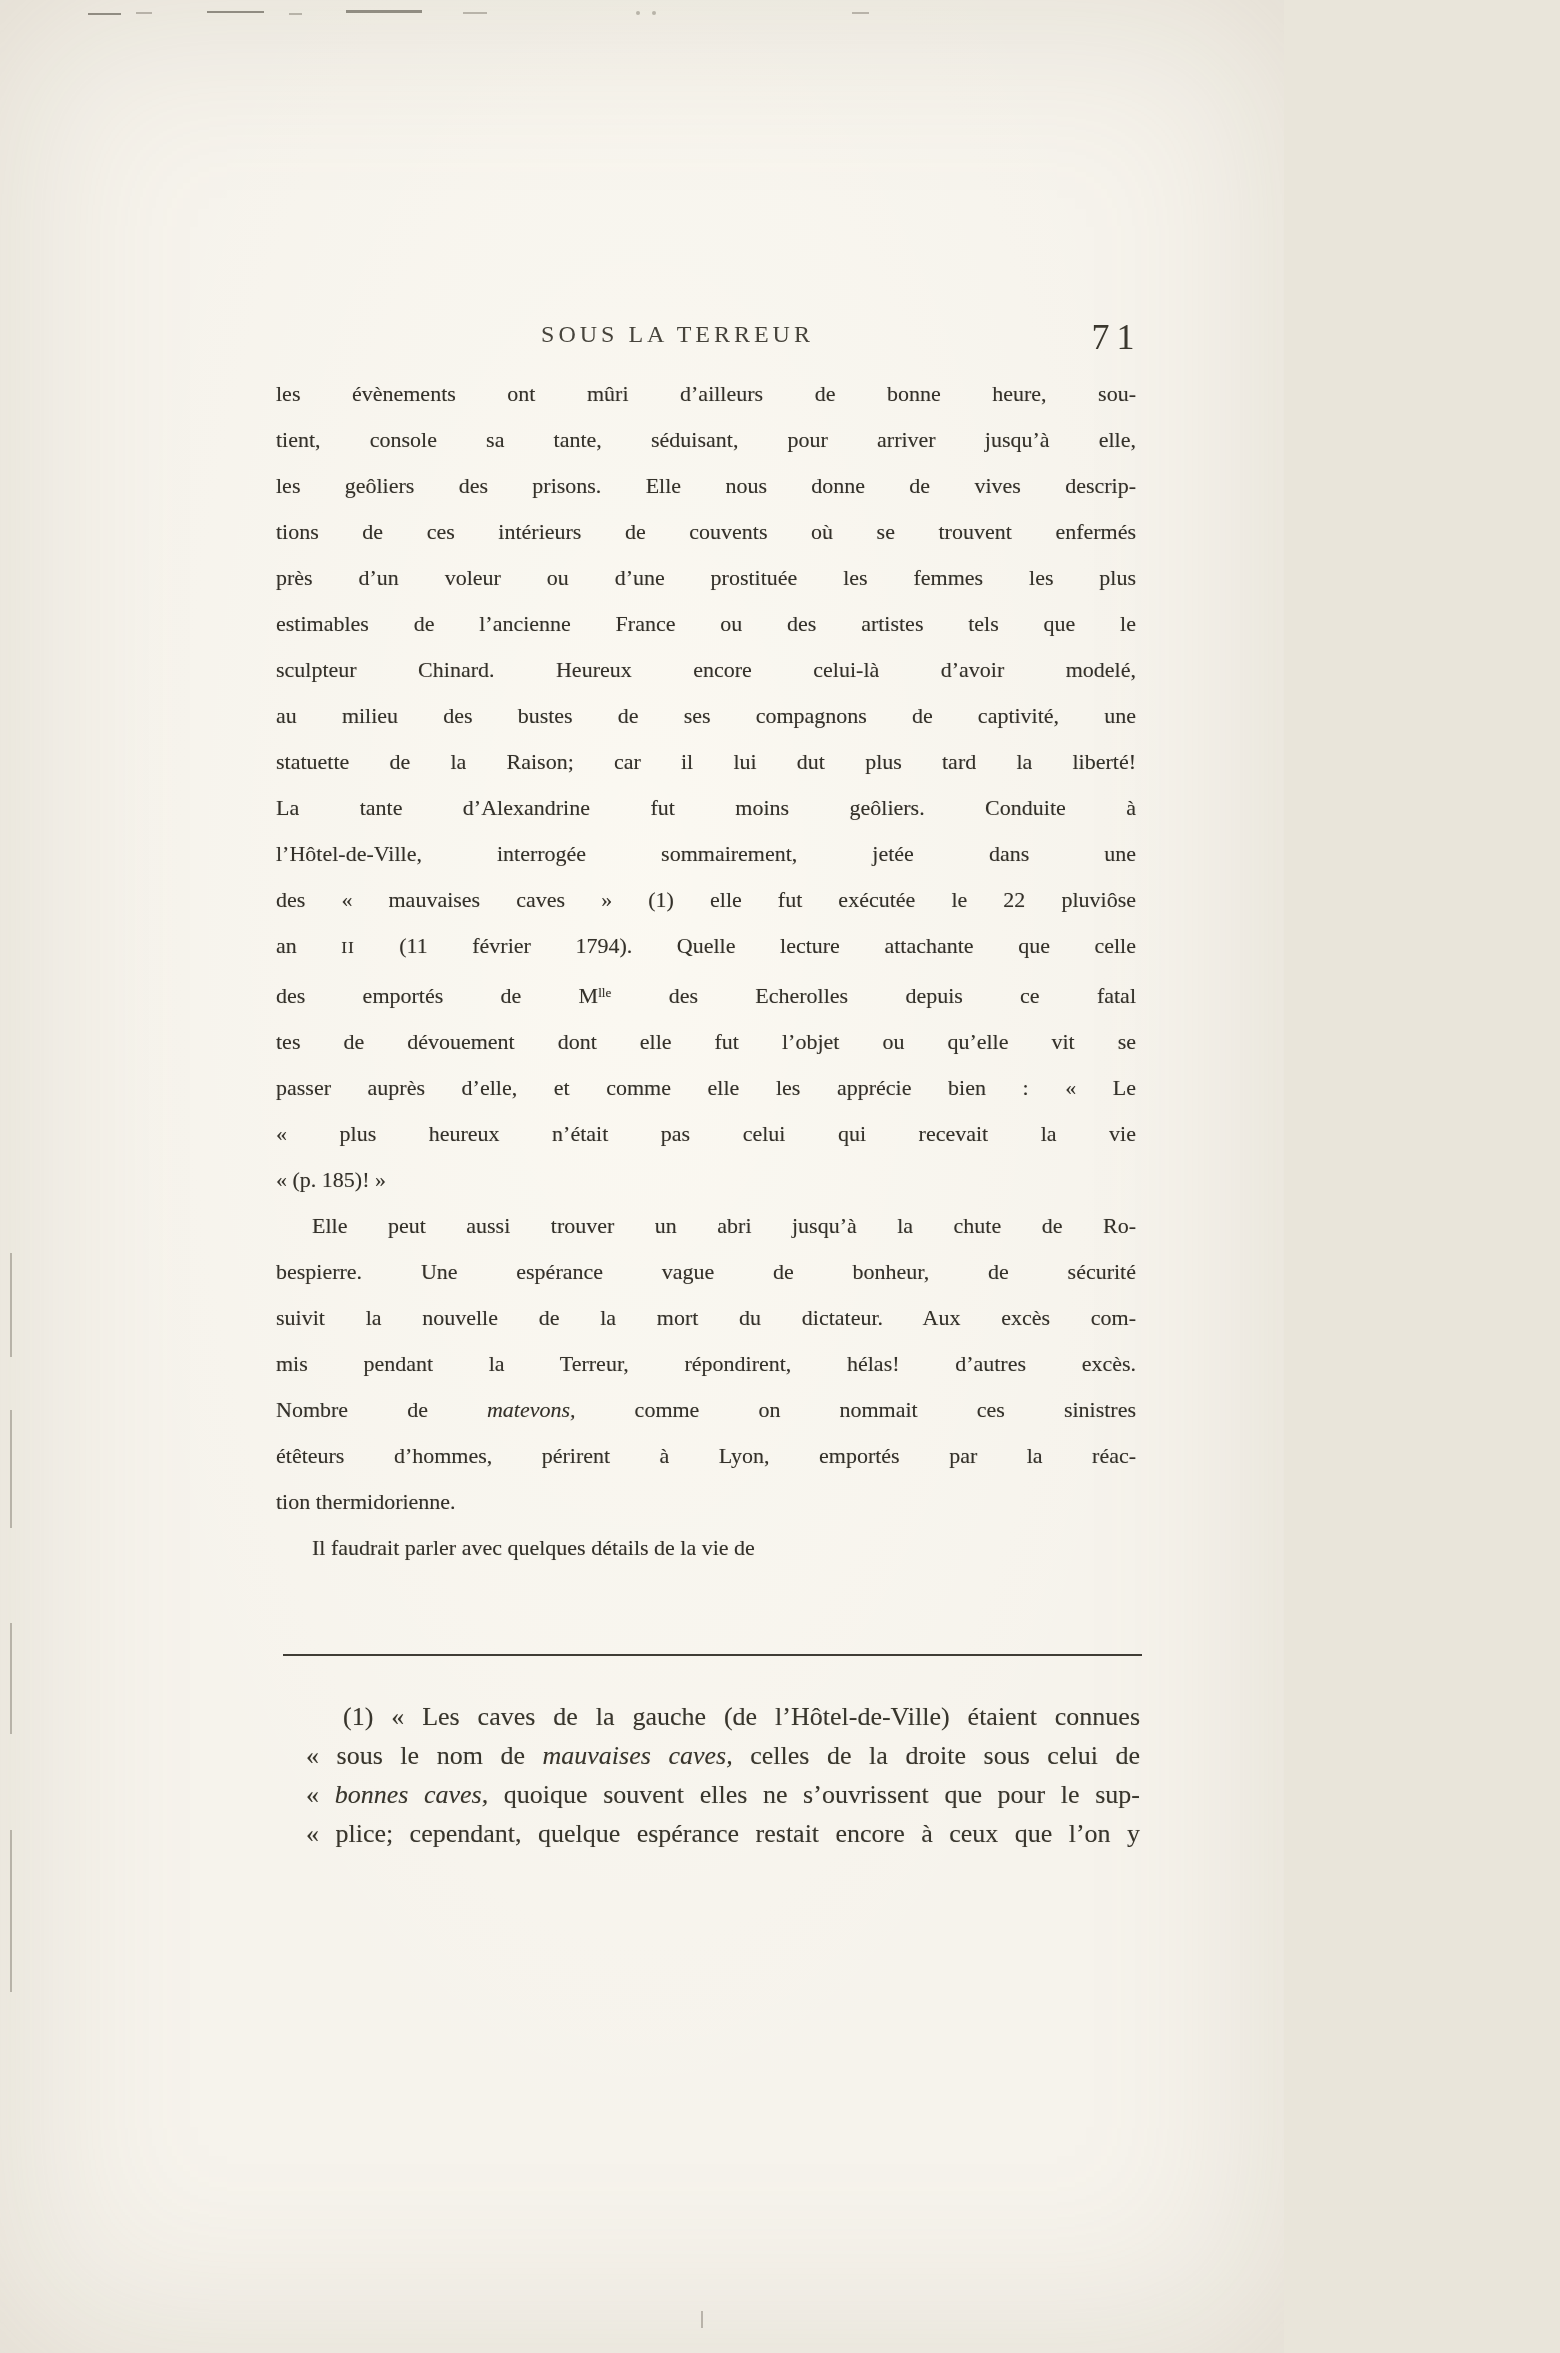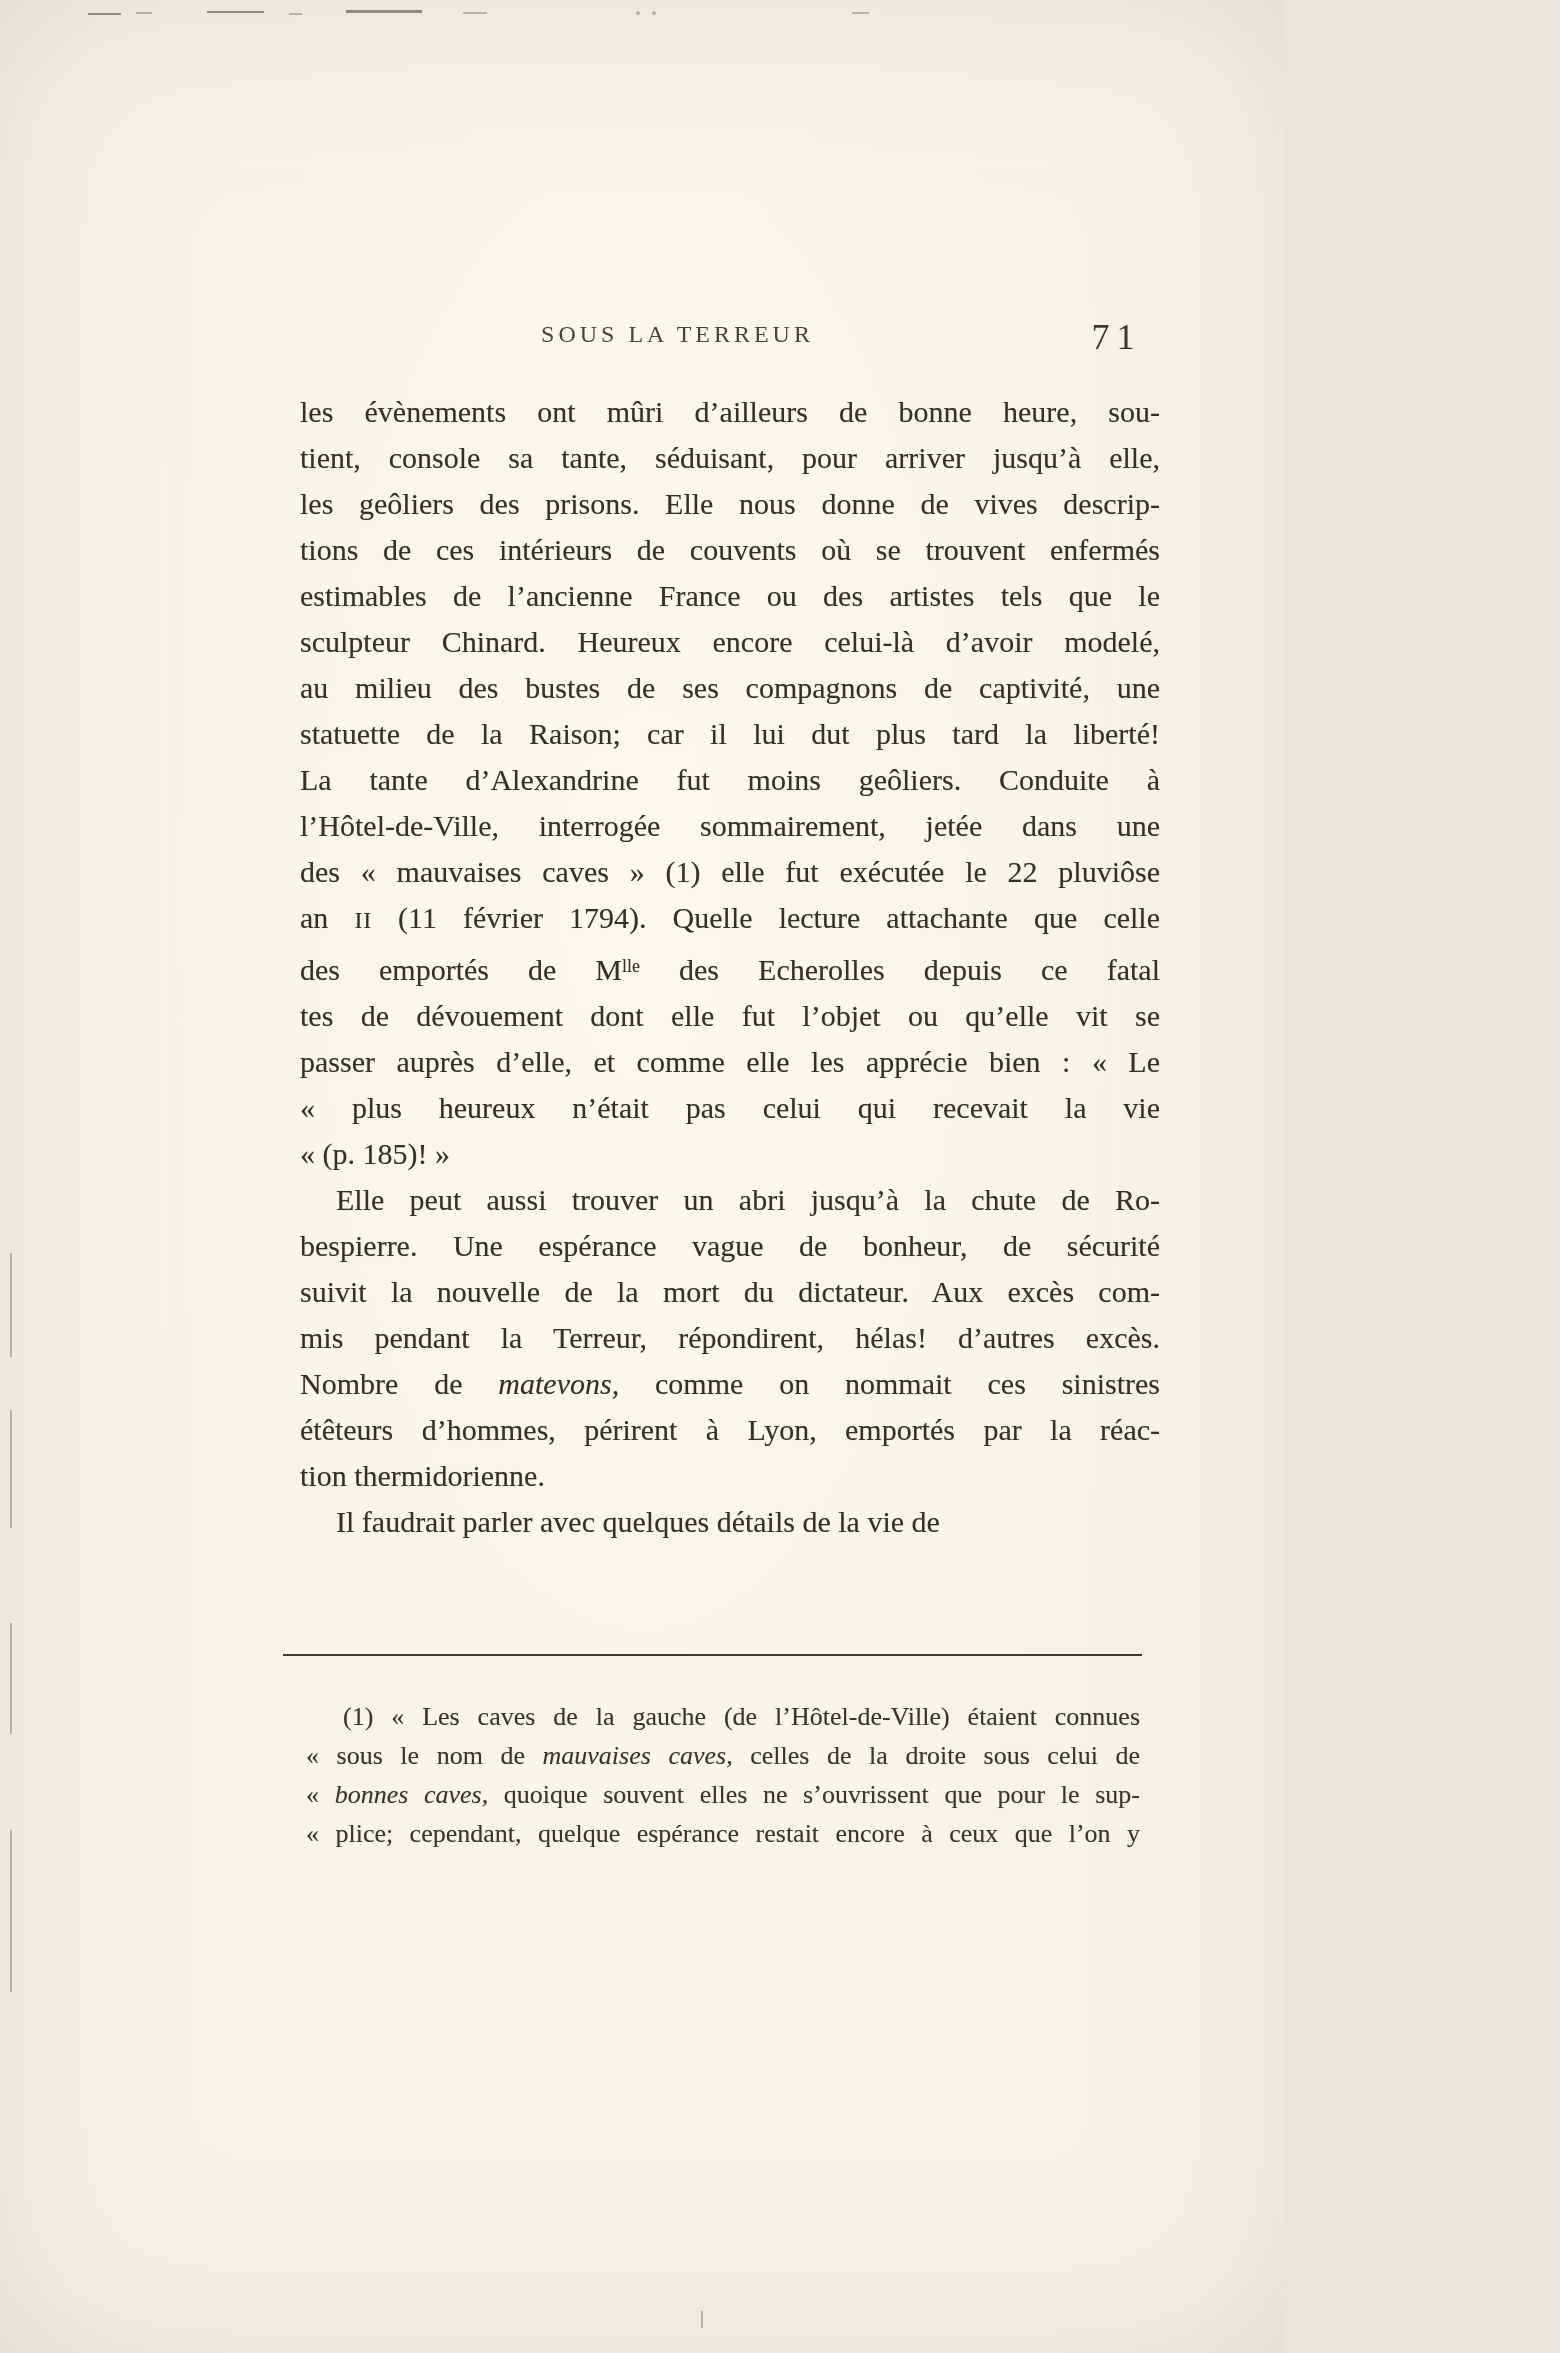--- a/index.html
+++ b/index.html
@@ -28,25 +28,24 @@
     color: #47443c;
   }
   .page-number {
     position: absolute; right: 1.6px; top: 0;
     font-size: 36px; letter-spacing: 7px;
     color: #3b382f;
   }
 
   
   .text-block {
-    position: absolute; left: 300px; top: 371px; width: 860px;
-    font-size: 30px; line-height: 46px;
+    position: absolute; left: 276px; top: 371px; width: 860px;
+    font-size: 22px; line-height: 46px;
     color: #34312a;
     text-shadow: 0 0 0.8px rgba(56,52,44,0.35);
-    margin-top: 18px;
   }
   .para { margin: 0; }
   .line { text-align: justify; text-align-last: justify; }
   .line.last { text-align-last: left; }
   .line.indent { text-indent: 36px; }
   .i  { font-style: italic; }
   .sup { font-size: 0.60em; vertical-align: 0.42em; letter-spacing: 0; }
   .sc { font-size: 0.80em; letter-spacing: 0.8px; }
 
   
@@ -92,20 +91,21 @@
     <span class="running-title">SOUS LA TERREUR</span>
     <span class="page-number">71</span>
   </div>
 
   <div class="text-block" id="body-block">
       <div class="para">
         <div class="line"><span>les évènements ont mûri d’ailleurs de bonne heure, sou-</span></div>
         <div class="line"><span>tient, console sa tante, séduisant, pour arriver jusqu’à elle,</span></div>
         <div class="line"><span>les geôliers des prisons. Elle nous donne de vives descrip-</span></div>
         <div class="line"><span>tions de ces intérieurs de couvents où se trouvent enfermés</span></div>
+        <div class="line"><span>près d’un voleur ou d’une prostituée les femmes les plus</span></div>
         <div class="line"><span>estimables de l’ancienne France ou des artistes tels que le</span></div>
         <div class="line"><span>sculpteur Chinard. Heureux encore celui-là d’avoir modelé,</span></div>
         <div class="line"><span>au milieu des bustes de ses compagnons de captivité, une</span></div>
         <div class="line"><span>statuette de la Raison; car il lui dut plus tard la liberté!</span></div>
         <div class="line"><span>La tante d’Alexandrine fut moins geôliers. Conduite à</span></div>
         <div class="line"><span>l’Hôtel-de-Ville, interrogée sommairement, jetée dans une</span></div>
         <div class="line"><span>des « mauvaises caves » (1) elle fut exécutée le 22 pluviôse</span></div>
         <div class="line"><span>an </span><span class="sc">II</span><span> (11 février 1794). Quelle lecture attachante que celle</span></div>
         <div class="line"><span>des emportés de M</span><span class="sup">lle</span><span> des Echerolles depuis ce fatal</span></div>
         <div class="line"><span>tes de dévouement dont elle fut l’objet ou qu’elle vit se</span></div>

